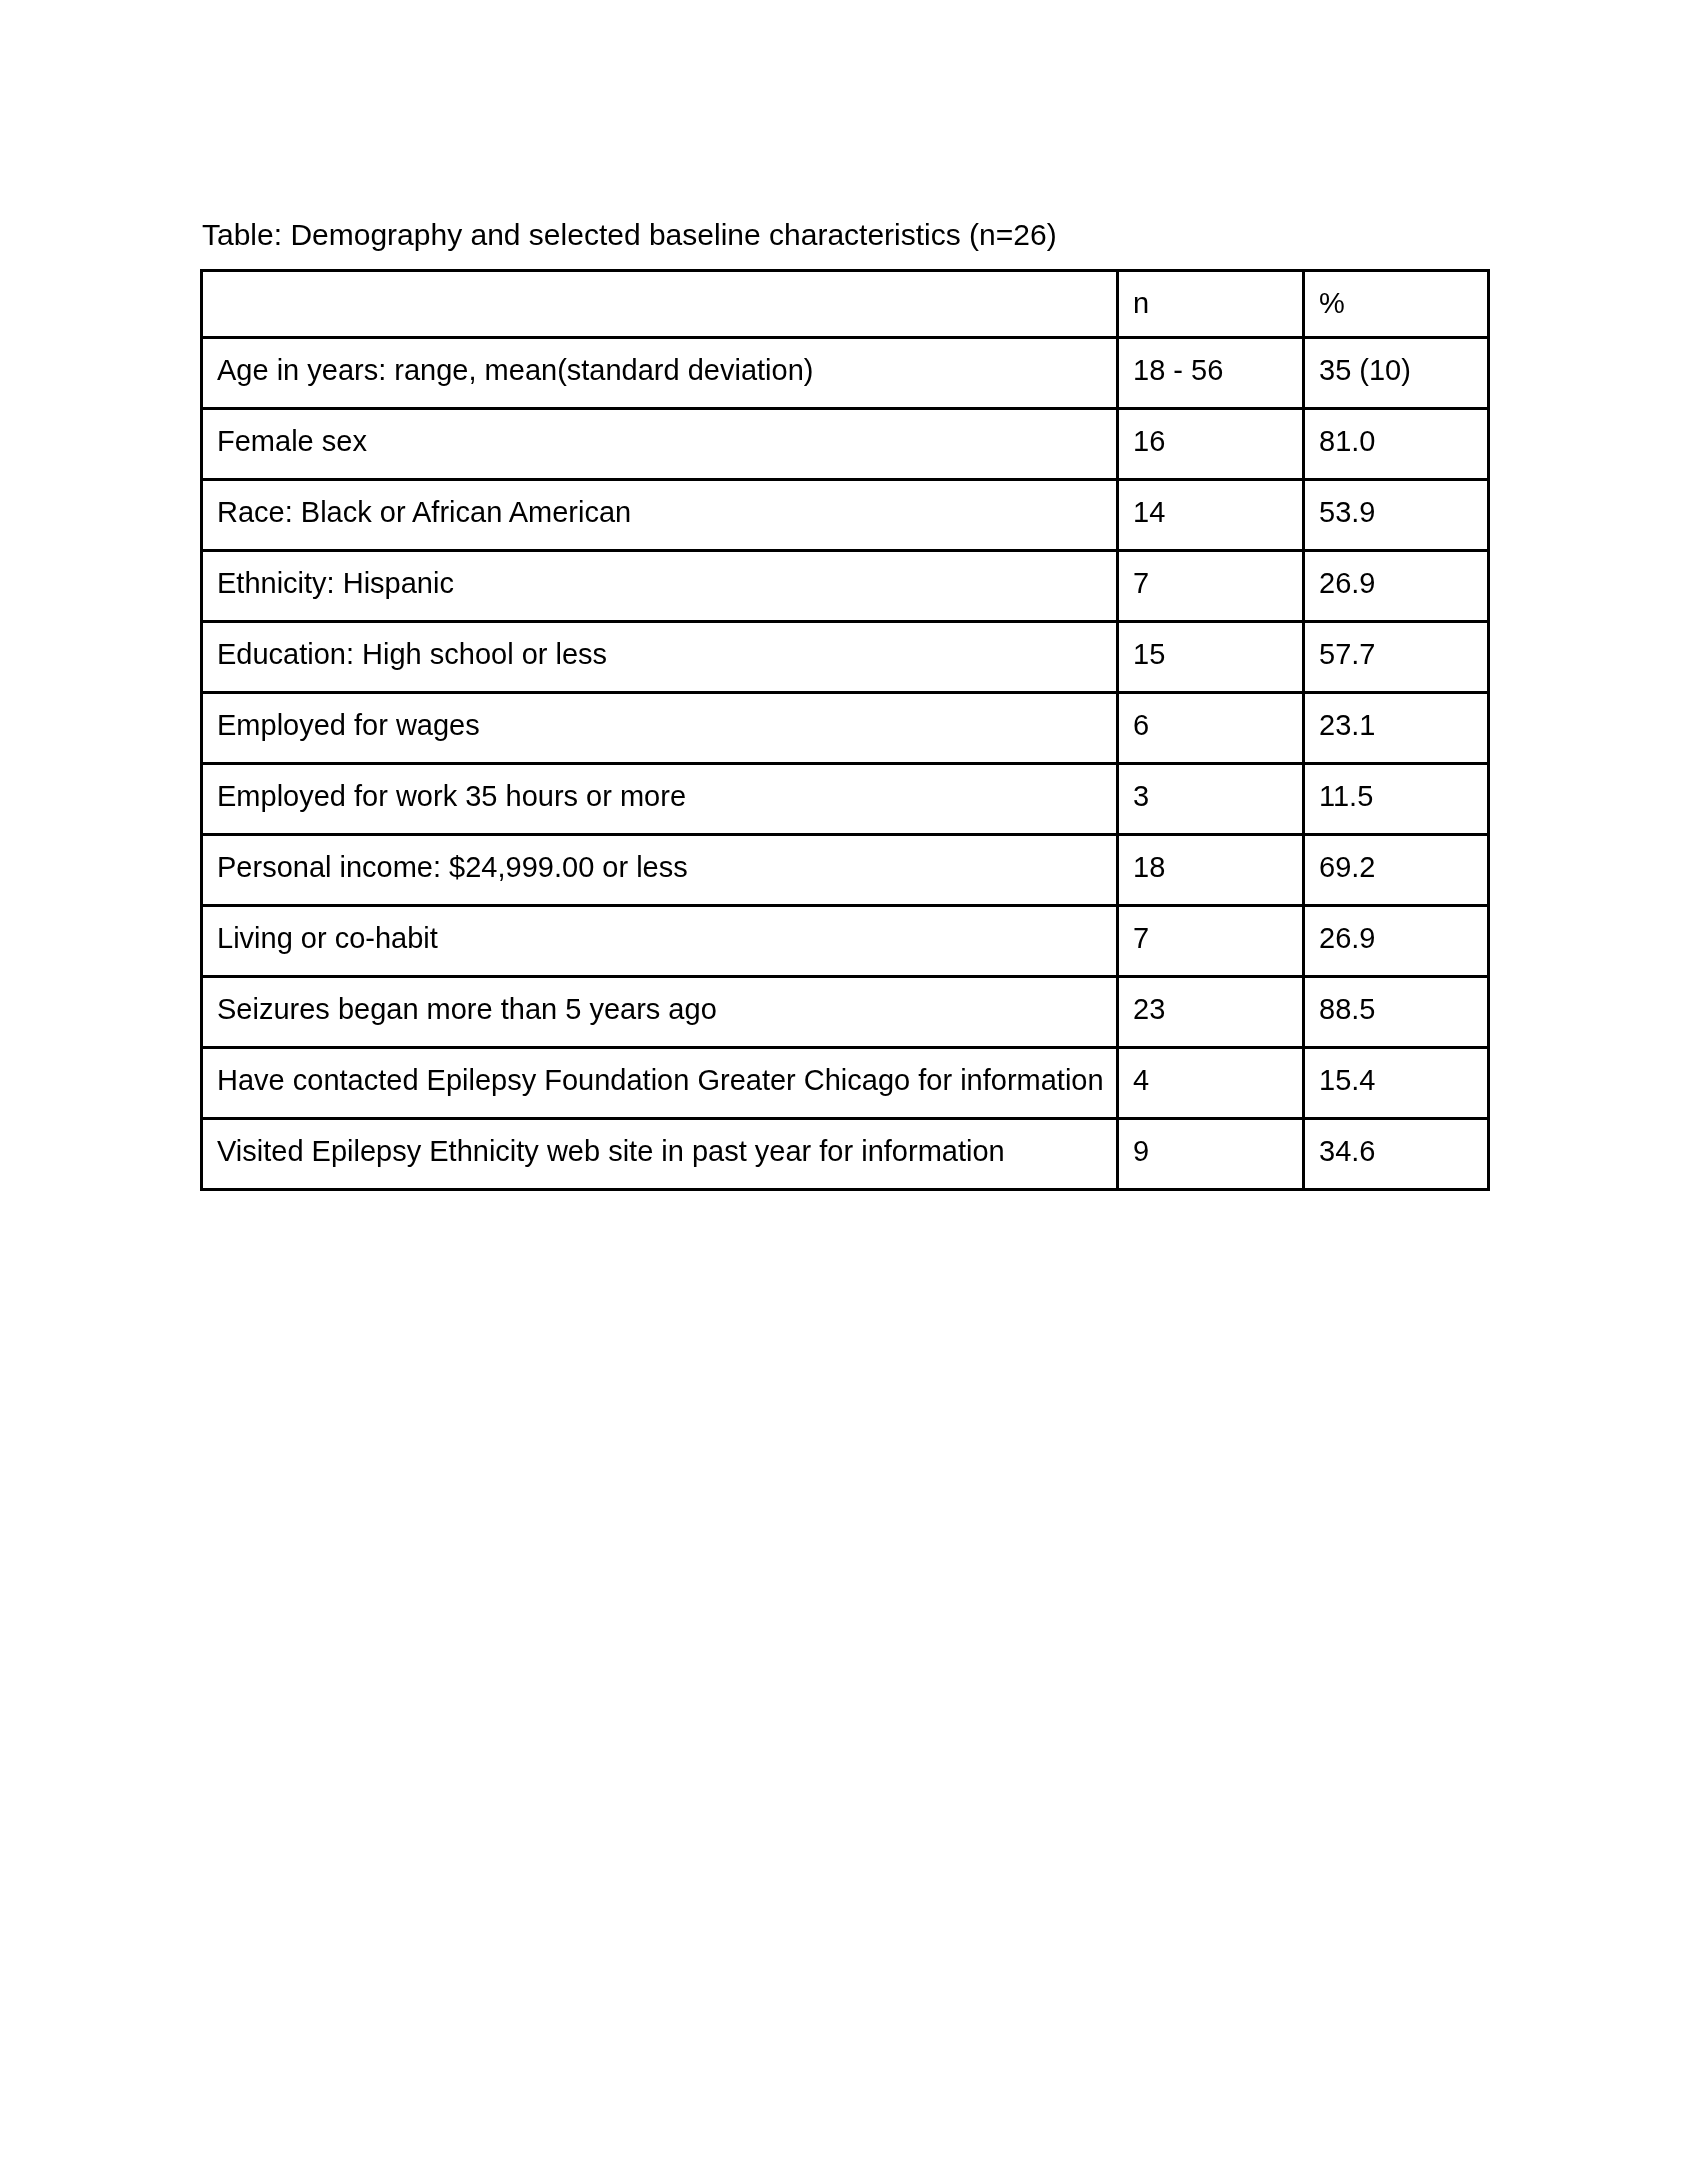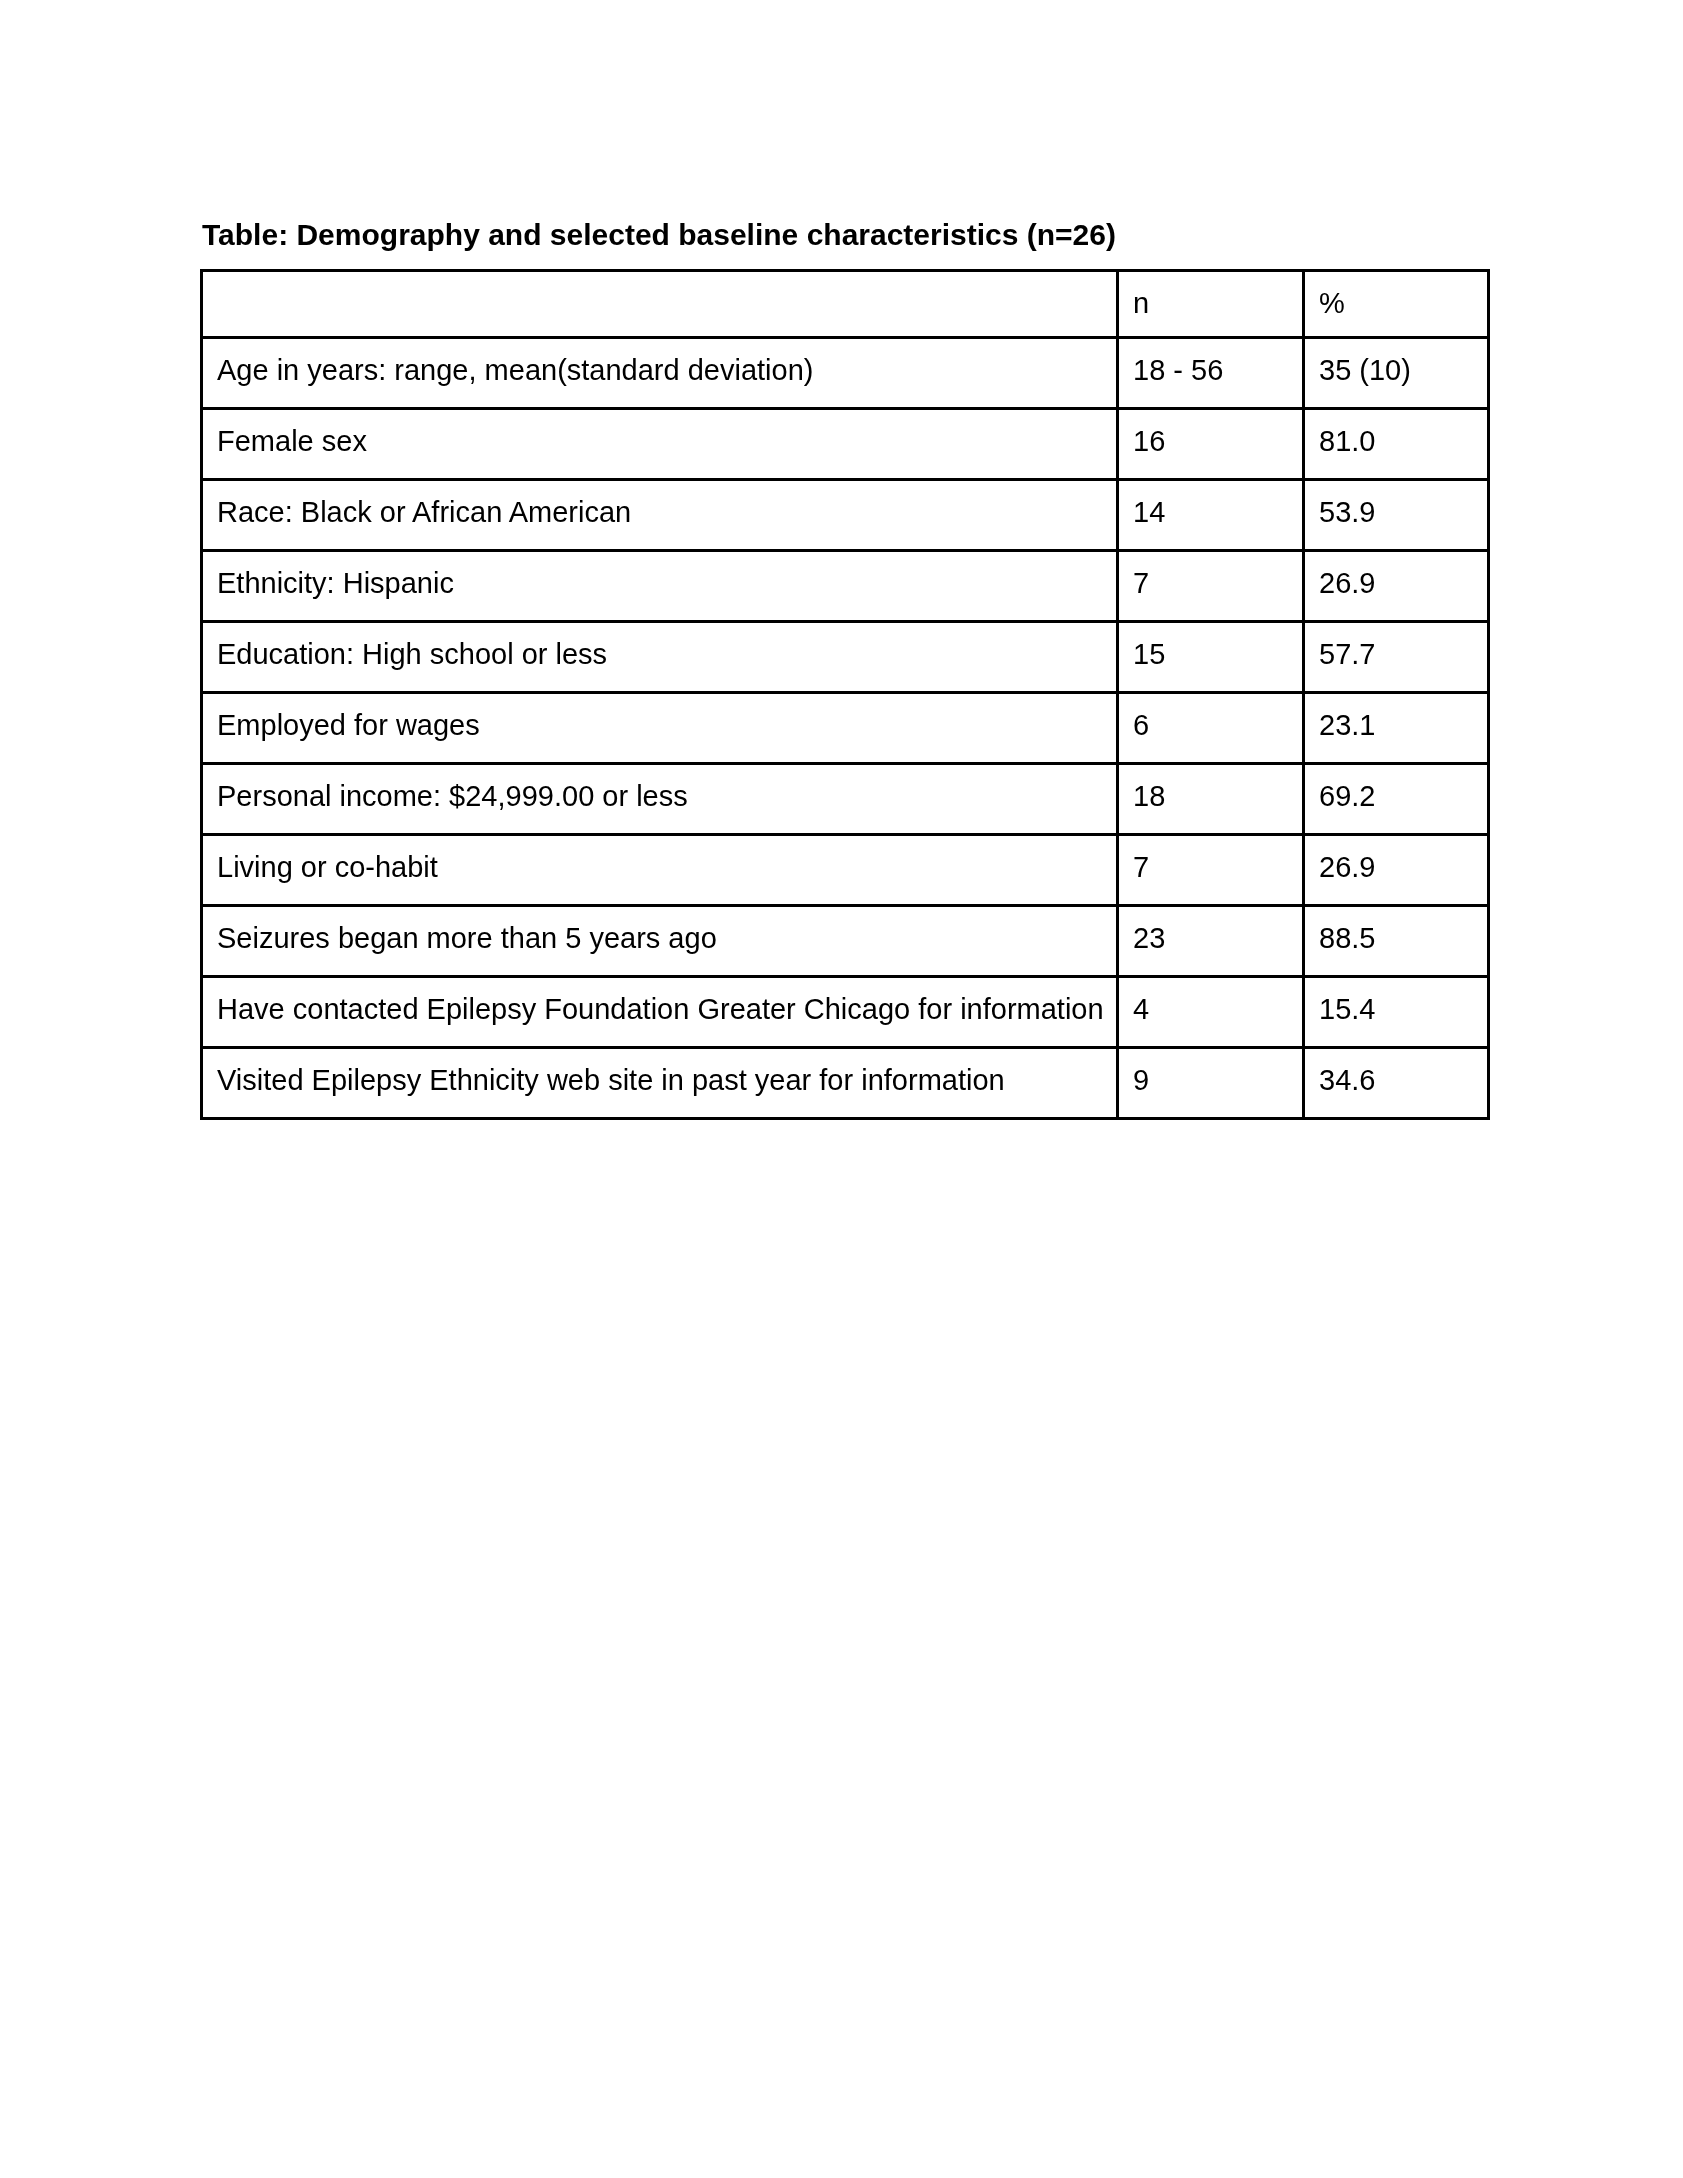--- a/index.html
+++ b/index.html
@@ -15,21 +15,20 @@
     color: #000000;
   }
   .doc-title {
     position: absolute;
     left: 202px;
     top: 217px;
     font-size: 30px;
     line-height: 1.2;
     letter-spacing: 0px;
     white-space: nowrap;
-    font-weight: bold;
   }
   table.demo-table {
     position: absolute;
     left: 200px;
     top: 269px;
     width: 1287px;
     border-collapse: collapse;
     table-layout: fixed;
   }
   table.demo-table col.c-label { width: 916px; }
@@ -87,20 +86,25 @@
       <td>Education: High school or less</td>
       <td>15</td>
       <td>57.7</td>
     </tr>
     <tr class="data-row">
       <td>Employed for wages</td>
       <td>6</td>
       <td>23.1</td>
     </tr>
     <tr class="data-row">
+      <td>Employed for work 35 hours or more</td>
+      <td>3</td>
+      <td>11.5</td>
+    </tr>
+    <tr class="data-row">
       <td>Personal income: $24,999.00 or less</td>
       <td>18</td>
       <td>69.2</td>
     </tr>
     <tr class="data-row">
       <td>Living or co-habit</td>
       <td>7</td>
       <td>26.9</td>
     </tr>
     <tr class="data-row">

